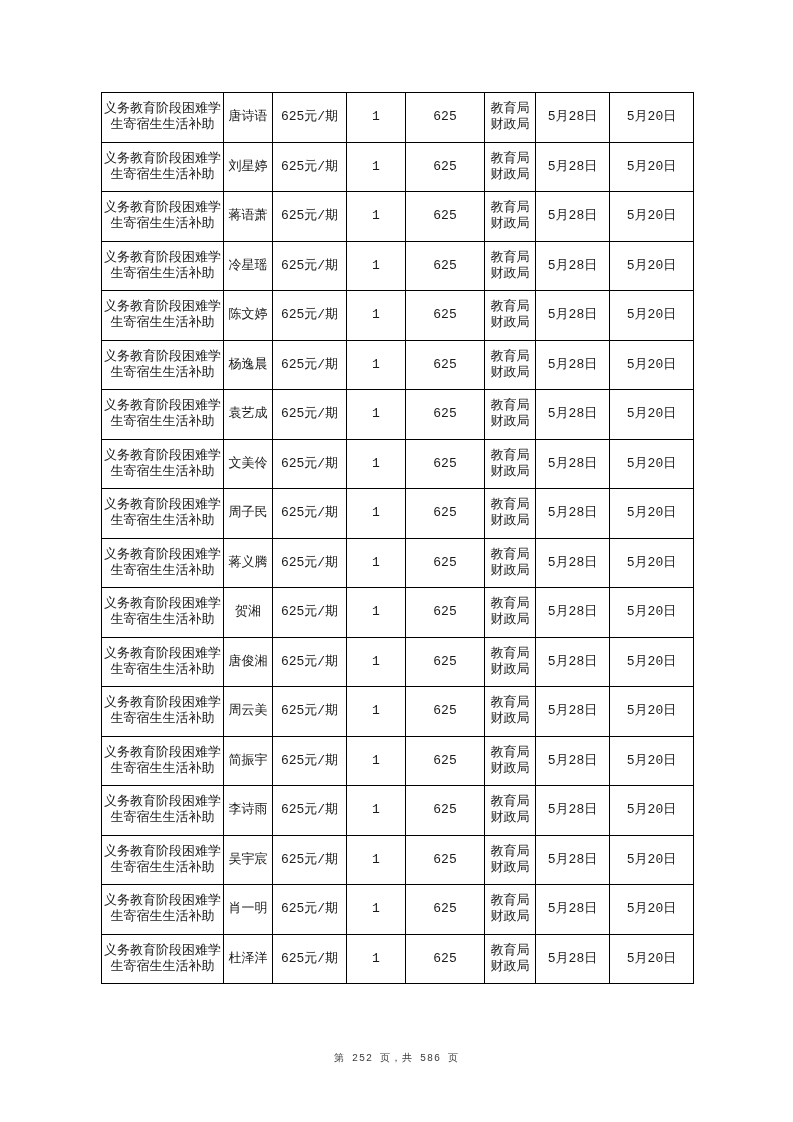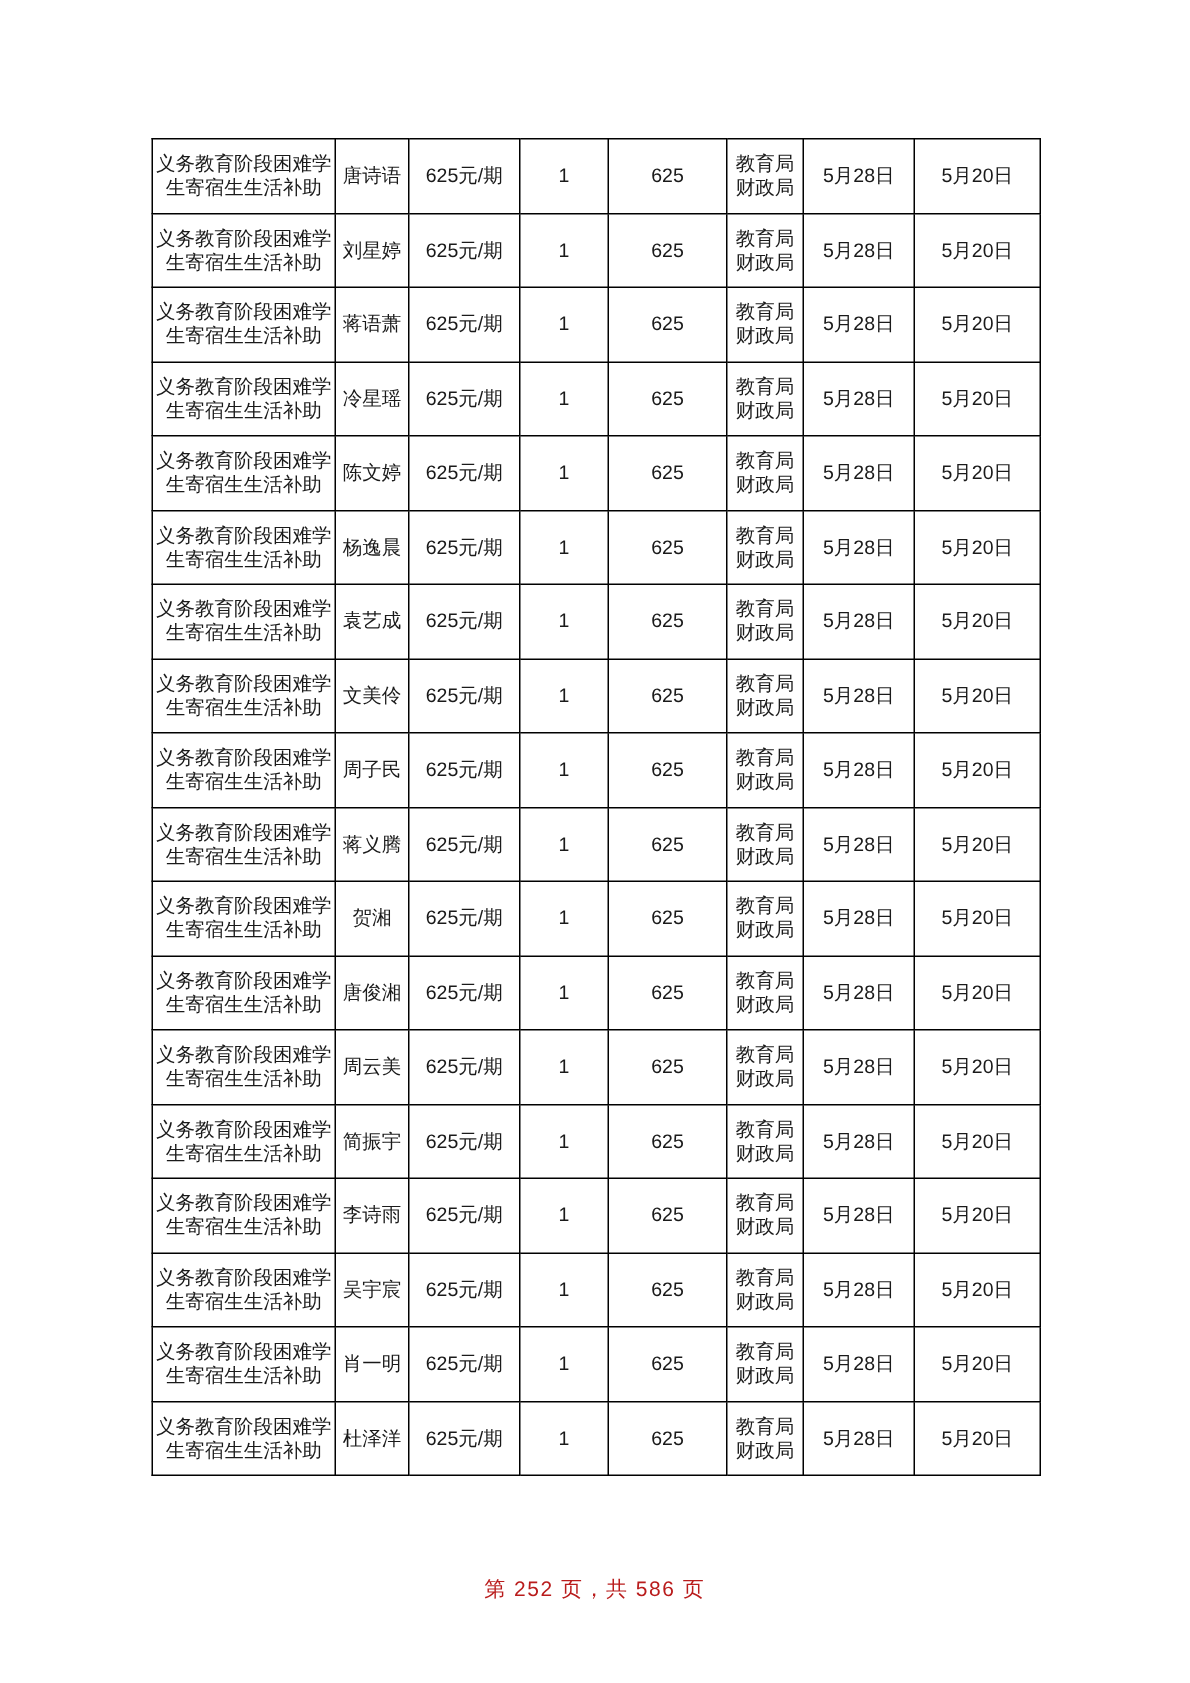--- a/index.html
+++ b/index.html
@@ -5,21 +5,21 @@
   html, body {
     margin: 0;
     padding: 0;
     background: #ffffff;
   }
   .page {
     position: relative;
     width: 793px;
     height: 1122px;
     background: #ffffff;
-    font-family: Liberation Sans, sans-serif;
+    font-family: Liberation Mono, monospace;
     color: #1a1a1a;
     overflow: hidden;
   }
   table.subsidy-table {
     position: absolute;
     left: 101px;
     top: 92px;
     border-collapse: collapse;
     table-layout: fixed;
     width: 592px;
@@ -35,24 +35,24 @@
     overflow: hidden;
   }
   td.c0 { padding: 1px 7px; }
   td.c5 { white-space: pre-line; }
   .footer {
     position: absolute;
     left: 0;
     top: 1049px;
     width: 100%;
     text-align: center;
-    font-size: 14px;
+    font-size: 10px;
     line-height: 20px;
     letter-spacing: 1px;
-    color: #b91c1c;
+    color: #404040;
   }
 </style>
 </head>
 <body>
 
 <div class="page">
 
   <table class="subsidy-table">
     <colgroup>
       <col style="width:122px">

